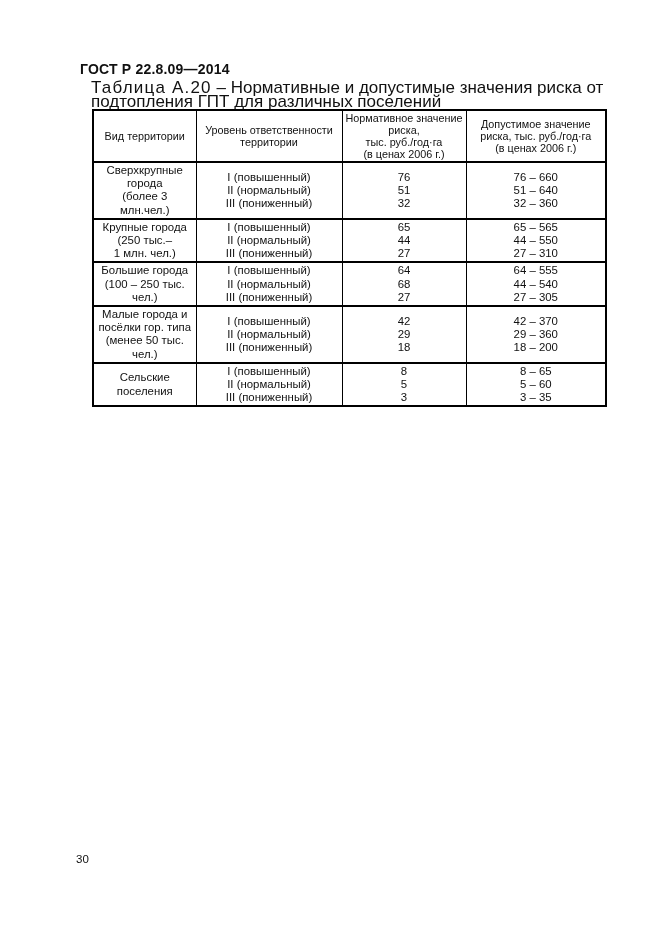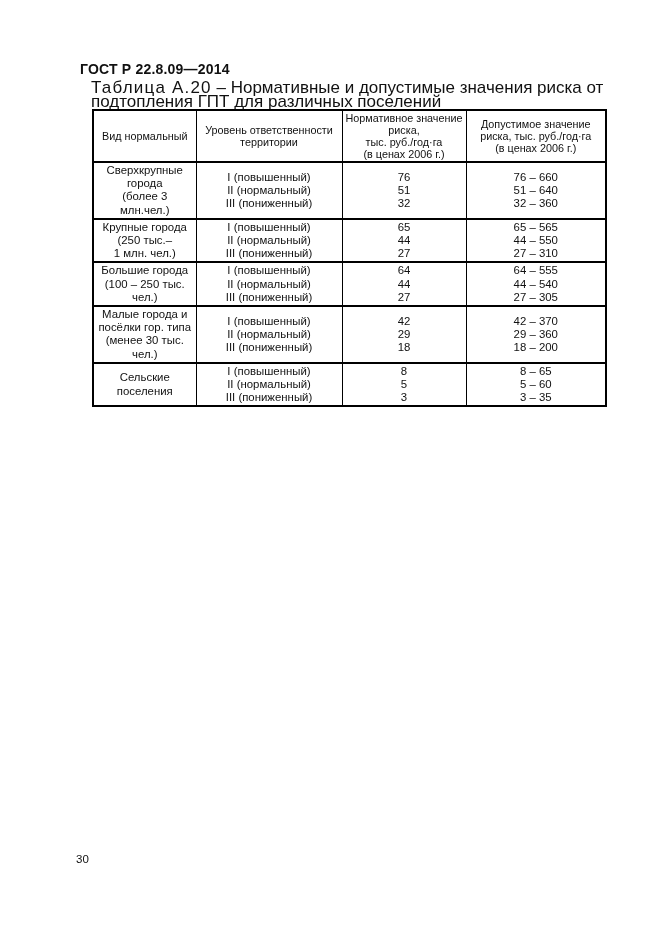--- a/index.html
+++ b/index.html
@@ -68,21 +68,21 @@
 <div class="table-wrap">
   <table class="gost">
     <colgroup>
       <col style="width:103px">
       <col style="width:146px">
       <col style="width:124px">
       <col style="width:140px">
     </colgroup>
     <thead>
       <tr>
-        <th>Вид нормальный</th>
+        <th>Вид территории</th>
         <th>Уровень ответственности
 территории</th>
         <th>Нормативное значение
 риска,
 тыс. руб./год·га
 (в ценах 2006 г.)</th>
         <th>Допустимое значение
 риска, тыс. руб./год·га
 (в ценах 2006 г.)</th>
       </tr>
@@ -117,30 +117,30 @@
 27 – 310</td>
       </tr>
       <tr class="row-3">
         <td>Большие города
 (100 – 250 тыс.
 чел.)</td>
         <td>I (повышенный)
 II (нормальный)
 III (пониженный)</td>
         <td>64
-44
+68
 27</td>
         <td>64 – 555
 44 – 540
 27 – 305</td>
       </tr>
       <tr class="row-4">
         <td>Малые города и
 посёлки гор. типа
-(менее 30 тыс.
+(менее 50 тыс.
 чел.)</td>
         <td>I (повышенный)
 II (нормальный)
 III (пониженный)</td>
         <td>42
 29
 18</td>
         <td>42 – 370
 29 – 360
 18 – 200</td>

